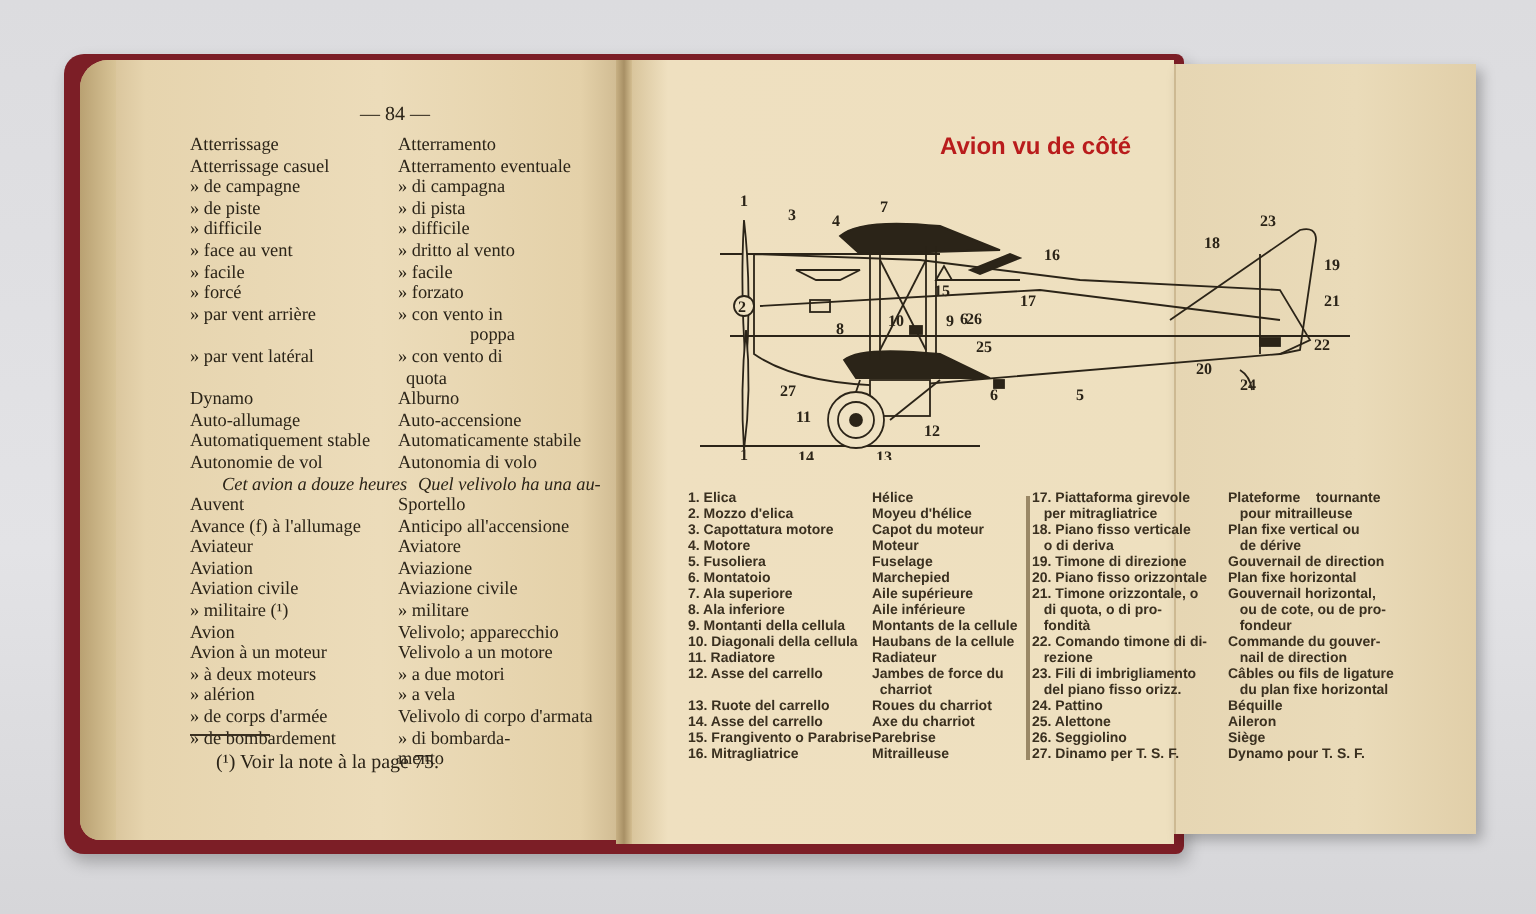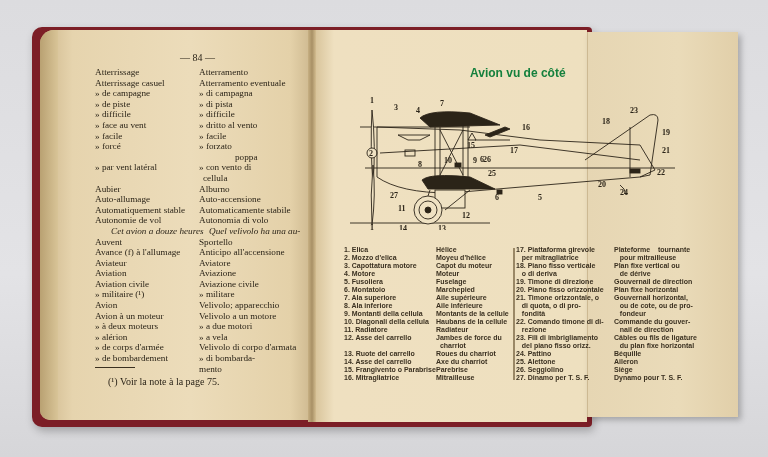--- a/index.html
+++ b/index.html
@@ -53,21 +53,21 @@
   .row .it.cont { left:115px; }
   .italic { font-style:italic; }
   .footnote-rule {
     position:absolute; left:95px; top:367px; width:40px; height:0; border-top:1px solid #3a3020;
   }
   .footnote {
     position:absolute; left:108px; top:376px; font-size:10px;
   }
   .diagram-title {
     position:absolute; left:470px; top:66px; font-family:"Liberation Sans", sans-serif;
-    font-weight:bold; font-size:12px; color:#15803d;
+    font-weight:bold; font-size:12px; color:#b91c1c;
   }
   .diagram { position:absolute; left:340px; top:85px; width:345px; height:145px; }
   .legend {
     position:absolute; left:344px; top:246px; width:375px;
     font-family:"Liberation Sans", sans-serif; font-size:7px; line-height:8px; font-weight:bold; color:#3a3020;
   }
   .lcol { position:absolute; top:0; }
   .lrow { position:relative; height:8px; white-space:nowrap; }
   .lit { position:absolute; left:0; white-space:pre; }
   .lfr { position:absolute; white-space:pre; }
@@ -113,33 +113,37 @@
     </div>
     <div class="row">
       <span class="fr">»        facile</span>
       <span class="it">»      facile</span>
     </div>
     <div class="row">
       <span class="fr">»        forcé</span>
       <span class="it">»      forzato</span>
     </div>
     <div class="row">
+      <span class="fr">»        par vent arrière</span>
+      <span class="it">»      con vento in</span>
+    </div>
+    <div class="row">
       <span class="fr"></span>
       <span class="it cont" style="left: 140px; text-align: center;">poppa</span>
     </div>
     <div class="row">
       <span class="fr">»        par vent latéral</span>
       <span class="it">»      con vento di</span>
     </div>
     <div class="row">
       <span class="fr"></span>
-      <span class="it cont" style="left: 108px;">cellula</span>
-    </div>
-    <div class="row">
-      <span class="fr">Aubier</span>
+      <span class="it cont" style="left: 108px;">quota</span>
+    </div>
+    <div class="row">
+      <span class="fr">Dynamo</span>
       <span class="it">Alburno</span>
     </div>
     <div class="row">
       <span class="fr">Auto-allumage</span>
       <span class="it">Auto-accensione</span>
     </div>
     <div class="row">
       <span class="fr">Automatiquement stable</span>
       <span class="it">Automaticamente stabile</span>
     </div>

